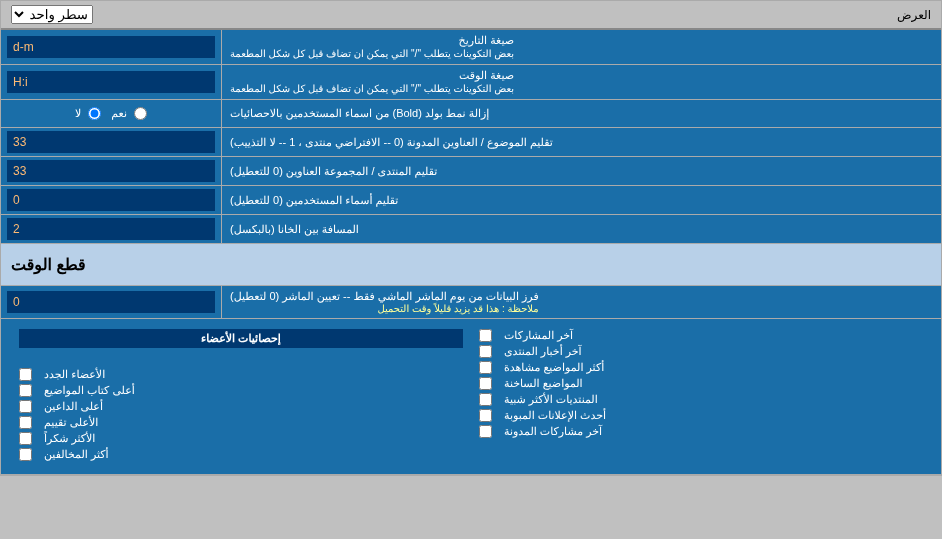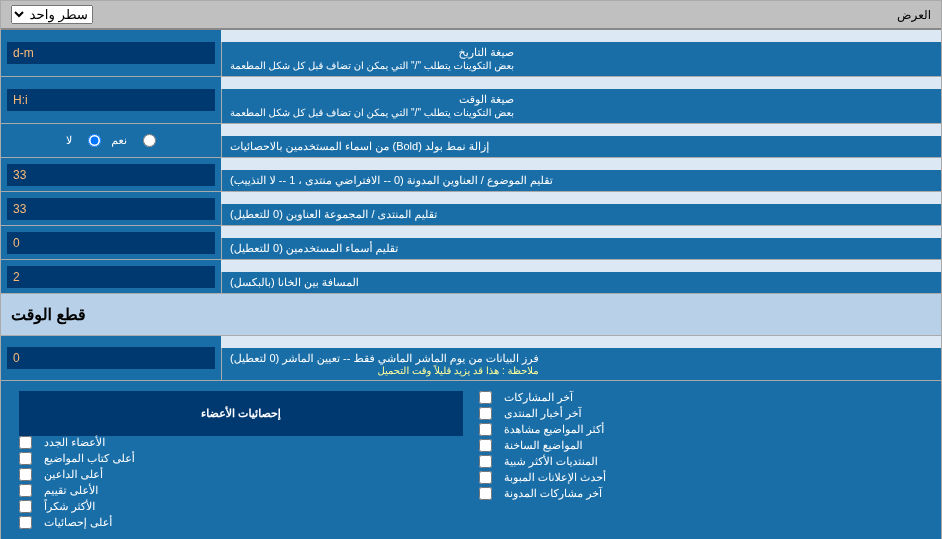--- a/index.html
+++ b/index.html
@@ -24,21 +24,20 @@
       flex: 1;
       background: #1a6ea8;
       color: #fff;
       padding: 4px 8px;
       display: flex;
       align-items: center;
       justify-content: flex-end;
       text-align: right;
       font-size: 11px;
       border-left: 1px solid #aaa;
-      margin-top: 12px;
     }
     .row-input {
       width: 220px;
       background: #1a6ea8;
       display: flex;
       align-items: center;
       justify-content: center;
       padding: 3px 6px;
     }
     .row-input input[type="text"] {
@@ -72,43 +71,43 @@
       display: flex;
       align-items: center;
       gap: 10px;
       padding: 4px 8px;
     }
     .radio-group label {
       color: #fff;
       font-size: 11px;
       display: flex;
       align-items: center;
-      gap: 16px;
+      gap: 7px;
     }
     .checkbox-section {
       background: #1a6ea8;
       padding: 6px 10px;
       border-bottom: 1px solid #aaa;
     }
     .checkbox-cols {
       display: flex;
       gap: 0;
     }
     .checkbox-col {
       flex: 1;
       padding: 4px 8px;
     }
     .checkbox-col-header {
       color: #fff;
       font-weight: bold;
       font-size: 11px;
-      margin-bottom: 0;
+      margin-bottom: 20px;
       text-align: center;
       background: #003870;
-      padding: 16px;
+      padding: 3px;
     }
     .checkbox-item {
       display: flex;
       align-items: center;
       gap: 12px;
       margin-bottom: 3px;
       color: #fff;
       font-size: 11px;
       justify-content: flex-end;
     }
@@ -293,21 +292,21 @@
         </div>
         <div class="checkbox-item">
           <span>الأعلى تقييم</span>
           <input type="checkbox" style="">
         </div>
         <div class="checkbox-item">
           <span>الأكثر شكراً</span>
           <input type="checkbox" style="">
         </div>
         <div class="checkbox-item">
-          <span>أعلى إحصائيات</span>
+          <span>أكثر المخالفين</span>
           <input type="checkbox" style="">
         </div>
       </div>
 
     </div>
   </div>
 
 </div>
 
 </body></html>

